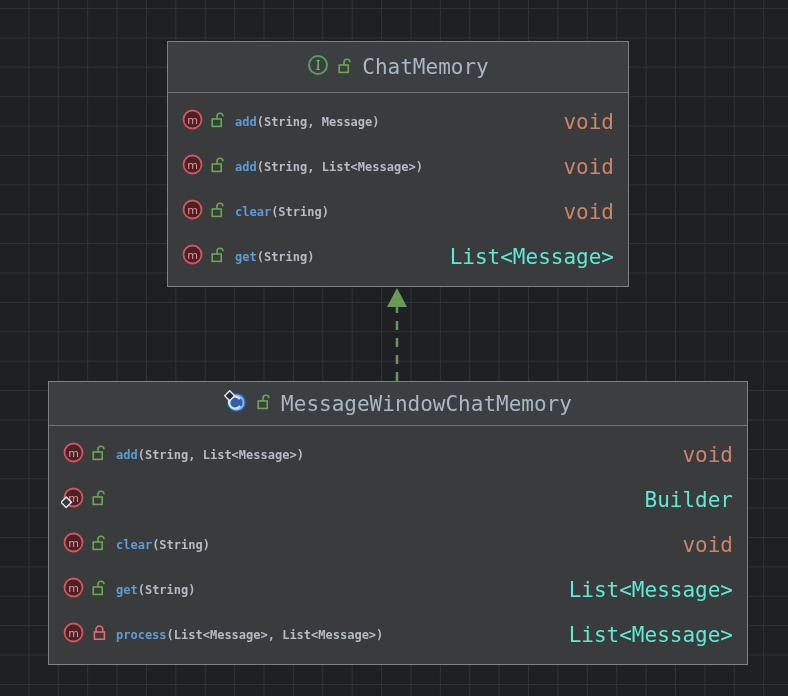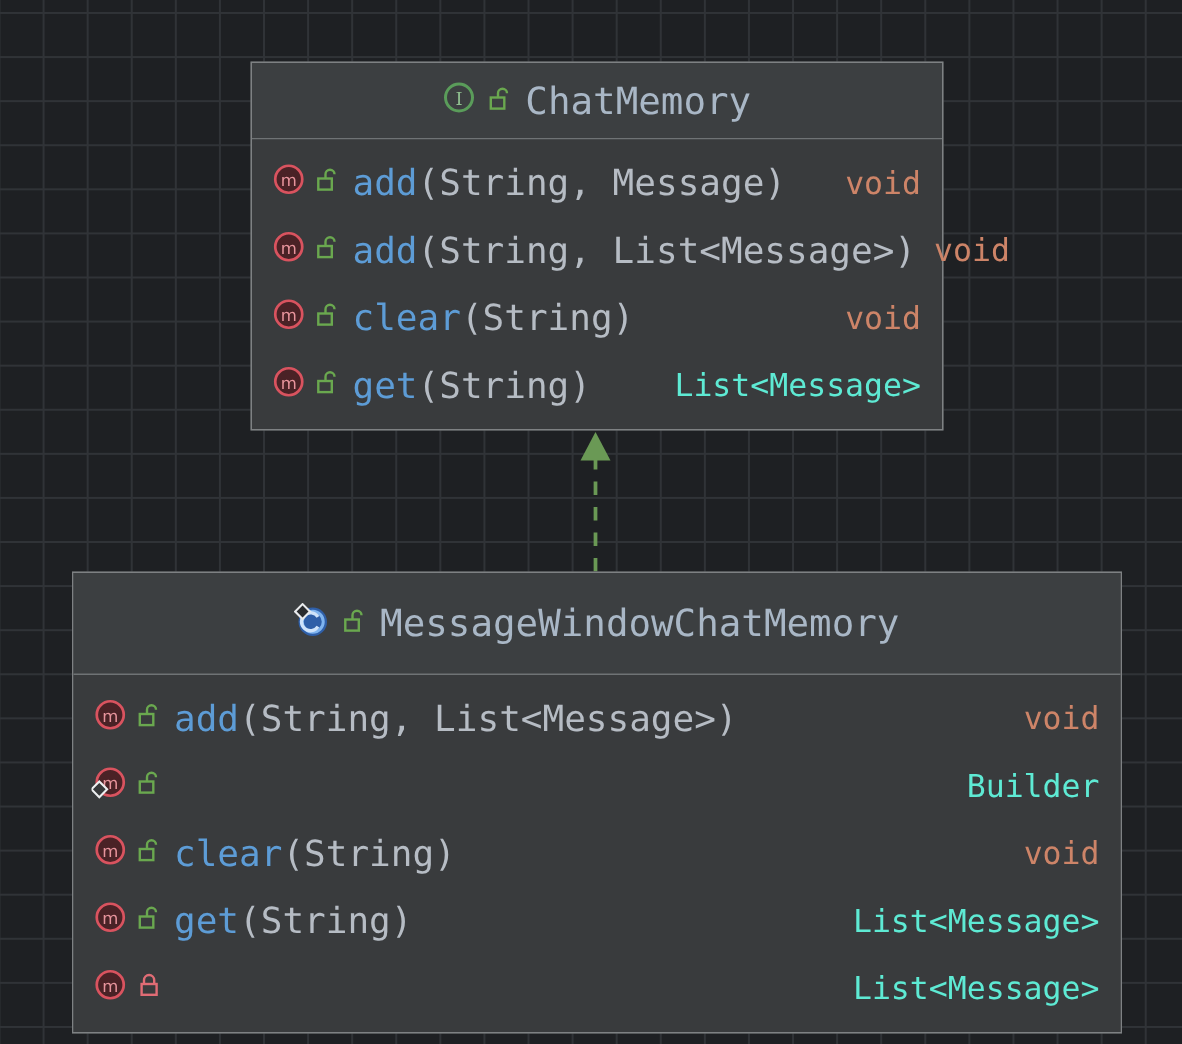--- a/index.html
+++ b/index.html
@@ -39,21 +39,21 @@
     background: #3c3f41;
     border-bottom: 1px solid #6f7375;
     display: flex;
     align-items: center;
     justify-content: center;
     gap: 9px;
     box-sizing: border-box;
   }
   .uml-title {
     color: #a9b7c6;
-    font-size: 25px;
+    font-size: 21px;
     letter-spacing: 0px;
     white-space: nowrap;
   }
   .uml-body {
     background: #393b3d;
     padding: 6px 0 7px 0;
   }
   .uml-row {
     display: flex;
     align-items: center;
@@ -63,22 +63,23 @@
     white-space: nowrap;
   }
   .row-icons {
     display: flex;
     align-items: center;
     gap: 7px;
     flex: 0 0 auto;
     margin-right: 9px;
   }
   .sig {
-    font-size: 24px;
+    font-size: 12px;
     flex: 0 0 auto;
+    font-weight: bold;
   }
   .sig .mname { color: #5d9cd6; }
   .sig .params { color: #b6bcc4; }
   .rtype {
     font-size: 21px;
     margin-left: auto;
     padding-left: 12px;
     flex: 0 0 auto;
   }
   .rtype.void { color: #cd8468; }
@@ -174,21 +175,21 @@
                 <rect x="1.2" y="8" width="9" height="7.4" fill="none" stroke="#6aa84f" stroke-width="1.6"></rect>
               </svg></span>
           </span>
           <span class="sig"><span class="mname">get</span><span class="params">(String)</span></span>
           <span class="rtype type">List&lt;Message&gt;</span>
         </div>
       </div>
   </div>
 
   <div class="uml-box" id="box-class" style="left:48px; top:381px; width:700px;">
-    <div class="uml-header" style="height:68px;">
+    <div class="uml-header" style="height:44px;">
       <span class="icon">
         <svg width="24" height="24" viewBox="0 0 24 24">
           <circle cx="12.5" cy="12.5" r="9.5" fill="#2f5fa8"></circle>
           <circle cx="12.5" cy="12.5" r="7" fill="none" stroke="#7fb4ef" stroke-width="2"></circle>
           <path d="M16 9.2 A6 6 0 1 0 16 15.8" fill="none" stroke="#cfe3fa" stroke-width="2.2"></path>
           <rect x="2.2" y="2.2" width="7" height="7" transform="rotate(45 5.7 5.7)" fill="#2a2c2e" stroke="#e8eaec" stroke-width="1.4"></rect>
         </svg>
       </span>
       <span class="icon">
         <svg width="15" height="17" viewBox="0 0 15 17">
@@ -264,18 +265,19 @@
             <span class="icon"><svg width="24" height="24" viewBox="0 0 24 24">
                 <circle cx="12.5" cy="11.5" r="9" fill="#4a2226"></circle>
                 <circle cx="12.5" cy="11.5" r="9" fill="none" stroke="#d9535f" stroke-width="1.8"></circle>
                 <text x="12.5" y="16" font-family="DejaVu Sans, sans-serif" font-size="11" fill="#e7949c" text-anchor="middle">m</text>
               </svg></span>
             <span class="icon"><svg width="15" height="17" viewBox="0 0 15 17">
                 <path d="M4 8 V5.4 A3.4 3.4 0 0 1 10.8 5.4 V8" fill="none" stroke="#e06c75" stroke-width="1.6"></path>
                 <rect x="2.4" y="8" width="10" height="7.2" fill="none" stroke="#e06c75" stroke-width="1.6"></rect>
               </svg></span>
           </span>
+          <span class="sig"><span class="mname">process</span><span class="params">(List&lt;Message&gt;, List&lt;Message&gt;)</span></span>
           <span class="rtype type">List&lt;Message&gt;</span>
         </div>
       </div>
   </div>
 
 </div>
 
 </body></html>

